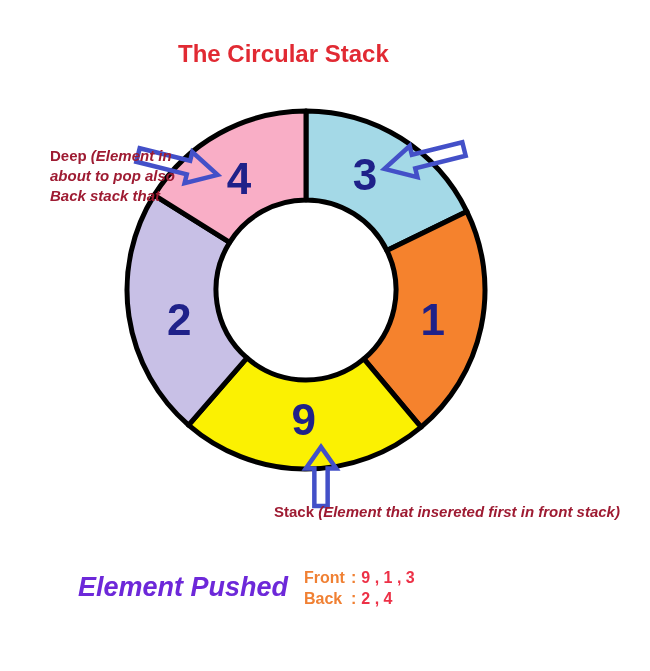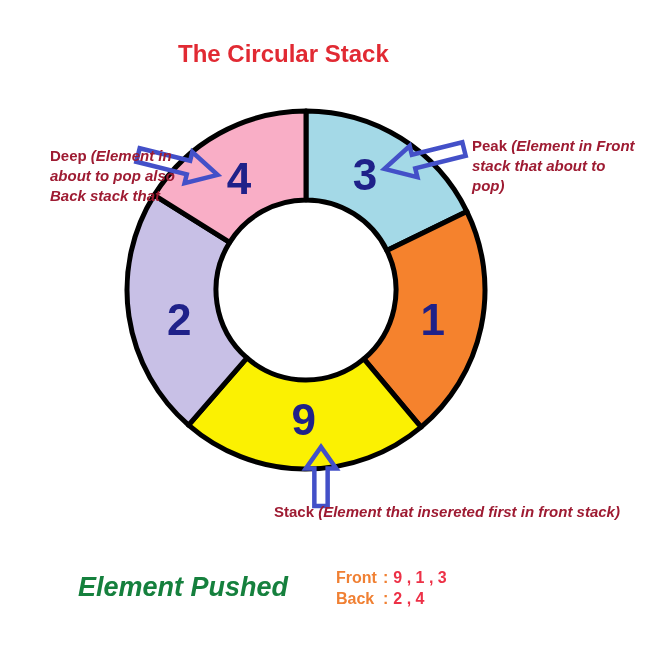--- a/index.html
+++ b/index.html
@@ -21,26 +21,26 @@
     position:absolute;color:#9E1B32;font-size:15px;font-weight:700;
     line-height:20px;white-space:nowrap;
   }
   .it{font-style:italic;}
   .ann-deep{left:6px;top:146px;margin-left:44px;}
   .ann-peak{left:472px;top:136px;}
   .ann-root{left:274px;top:502px;}
   .footer-heading{
     position:absolute;left:78px;top:572px;
     font-size:27px;font-weight:700;font-style:italic;
-    color:#15803d;white-space:nowrap;
+    color:#6d28d9;white-space:nowrap;
   }
   .footer-list{
     position:absolute;left:304px;top:567px;
     font-size:16px;font-weight:700;line-height:21px;
-    color:#F08033;white-space:nowrap;margin-left:32px;
+    color:#F08033;white-space:nowrap;
   }
   .flabel{display:inline-block;min-width:47px;}
   .fvals{color:#ED3147;margin-left:5px;}
 </style>
 </head>
 <body>
 
 <div class="canvas">
 
   <h1 class="title">The Circular Stack</h1>
@@ -62,25 +62,20 @@
       <path class="arrow" vector-effect="non-scaling-stroke" transform="translate(321,506) rotate(-90) scale(0.72,0.95)" d="M0,-7 L52,-7 L52,-16 L82,0 L52,16 L52,7 L0,7 Z" stroke="#4350C8"></path>
     </g>
   </svg>
 
   <div class="ann ann-deep">
     <div><span>Deep</span> <span class="it">(Element in</span></div>
     <div class="it">about to pop also</div>
     <div class="it">Back stack that</div>
   </div>
 
-  <div class="ann ann-peak">
-    <div><span>Peak</span> <span class="it">(Element in Front</span></div>
-    <div class="it">stack that about to</div>
-    <div class="it">pop)</div>
-  </div>
 
   <div class="ann ann-root"><span>Stack</span> <span class="it">(Element that insereted first in front stack)</span></div>
 
   <div class="footer-heading">Element Pushed</div>
 
   <div class="footer-list">
     <div><span class="flabel">Front</span><span>:</span><span class="fvals">9 , 1 , 3</span></div>
     <div><span class="flabel">Back</span><span>:</span><span class="fvals">2 , 4</span></div>
   </div>
 

